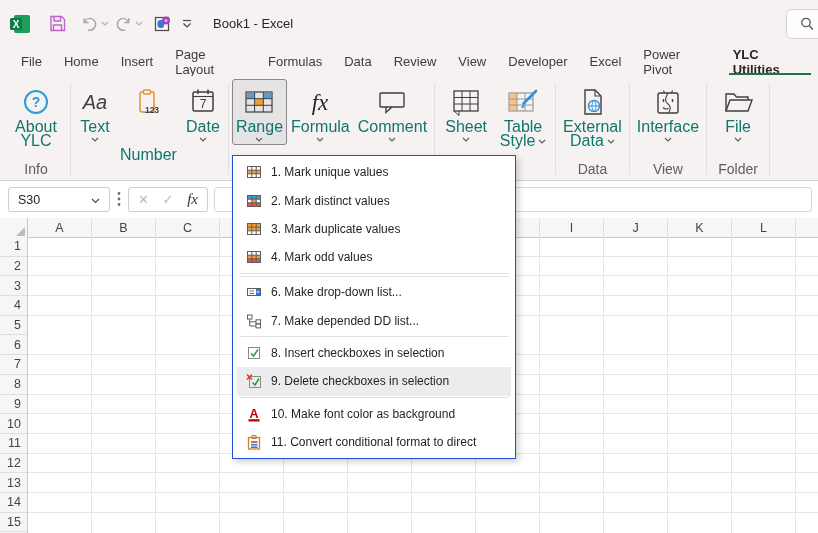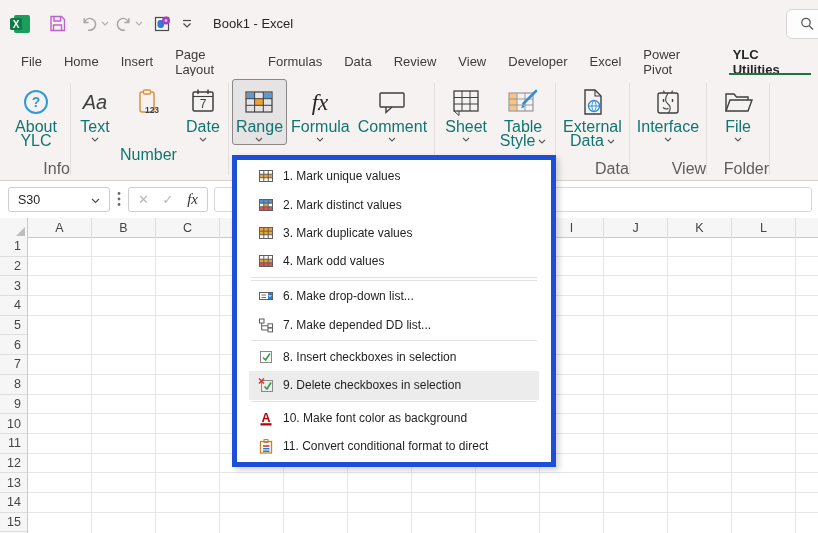--- a/index.html
+++ b/index.html
@@ -21,21 +21,21 @@
   .tab{padding:0 11px;font-size:13px;color:#3f3b3b;height:100%;display:flex;align-items:center;position:relative;}
   .tab.active{font-weight:bold;color:#262626;}
   .tab.active .underline{position:absolute;left:7px;right:7px;bottom:1px;height:2.5px;background:#217346;}
 
   
   .ribbon{position:absolute;top:76px;left:0;right:0;height:105px;background:#f6f2f2;
           border-bottom:1px solid #d5d1d1;box-sizing:border-box;display:flex;align-items:stretch;
           padding:3px 0 0 2px;}
   .grp{display:flex;flex-direction:column;}
   .grp-body{display:flex;flex:1;align-items:flex-start;padding:0 3px;}
-  .grp-label{height:18px;font-size:16px;color:#605c5c;text-align:right;line-height:14px;}
+  .grp-label{height:18px;font-size:14px;color:#605c5c;text-align:center;line-height:14px;}
   .gsep{width:1px;background:#e3dfdf;margin:4px 0 5px 0;}
   .rbtn{display:flex;flex-direction:column;align-items:center;padding:5px 4px 1px;border-radius:3px;box-sizing:border-box;}
   .rbtn .ric{height:36px;display:flex;align-items:center;justify-content:center;}
   .rlb{font-size:16px;color:#0f766e;line-height:14px;white-space:nowrap;text-align:left;}
   .l2{display:flex;align-items:center;gap:3px;justify-content:center;}
   .rcv{margin-top:3px;height:7px;display:flex;align-items:flex-start;}
   .rbtn.pressed{background:#e5e3e3;border:1px solid #8a8888;padding:4px 3px 0;}
 
   
   .fbar{position:absolute;top:181px;left:0;right:0;height:37px;background:#ffffff;}
@@ -64,22 +64,22 @@
   .rowheads{position:absolute;top:19px;left:0;width:28px;bottom:0;background:#f6f6f6;
             border-right:1px solid #c9c9c9;box-sizing:border-box;}
   .rh{height:19.7px;box-sizing:border-box;border-bottom:1px solid #dedede;font-size:12.5px;color:#454545;
       display:flex;align-items:center;justify-content:flex-end;padding-right:6px;}
   .cells{position:absolute;top:19px;left:28px;right:0;bottom:0;
     background-image:
       repeating-linear-gradient(to right, transparent 0, transparent 63px, #e7e7e7 63px, #e7e7e7 64px),
       repeating-linear-gradient(to bottom, transparent 0, transparent 18.7px, #e7e7e7 18.7px, #e7e7e7 19.7px);}
 
   
-  .menu{position:absolute;left:232px;top:155px;width:324px;background:#ffffff;border:5px solid #1d4ed8;
-        box-shadow:3px 3px 6px rgba(0,0,0,0.18);padding:2px 12px;z-index:40;box-sizing:border-box;}
+  .menu{position:absolute;left:232px;top:155px;width:284px;background:#ffffff;border:1px solid #1d4ed8;
+        box-shadow:3px 3px 6px rgba(0,0,0,0.18);padding:2px 4px;z-index:40;box-sizing:border-box;}
   .mi{height:28.4px;display:flex;align-items:center;gap:8px;padding:0 8px;font-size:12px;color:#1f1f1f;}
   .mi .micon{width:18px;display:flex;justify-content:center;align-items:center;}
   .mi .mlabel{white-space:nowrap;}
   .mi.hl{background:#ececec;}
   .msep{height:1px;background:#e2e2e2;margin:1.5px 2px;}
 </style>
 </head>
 <body>
 
 <div class="app">

